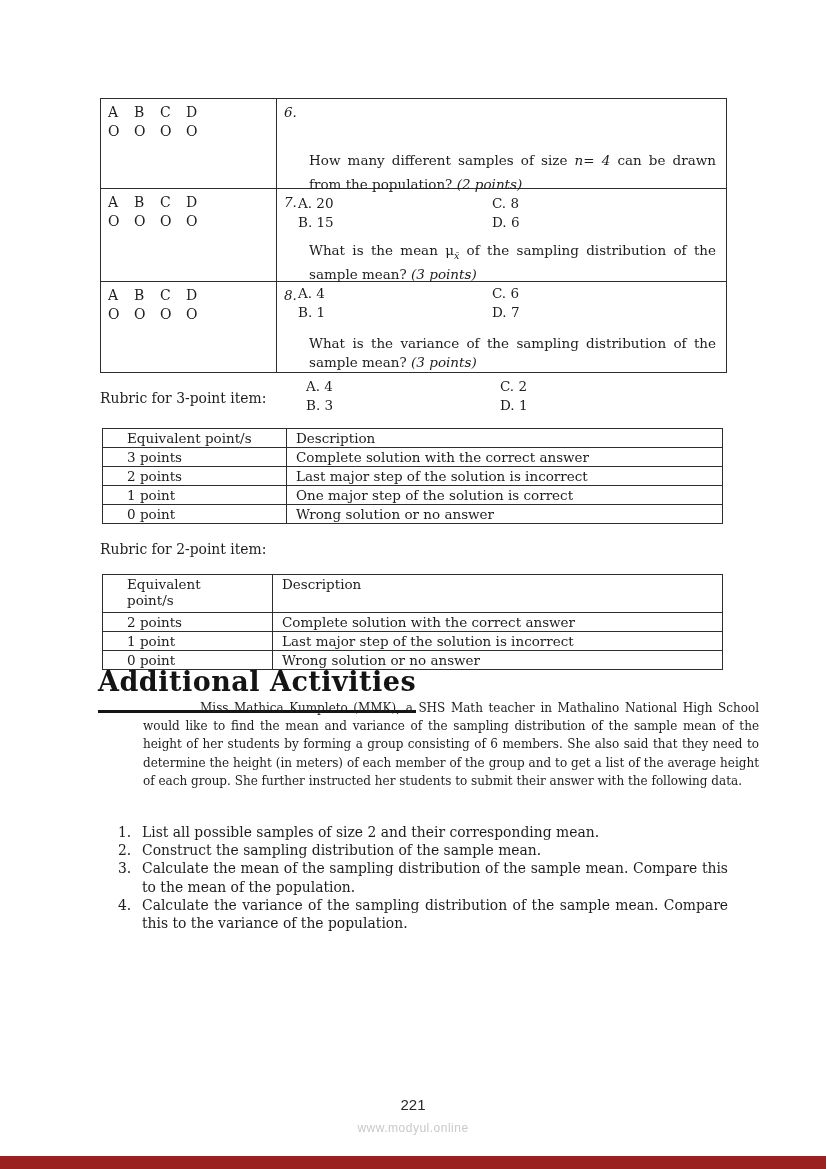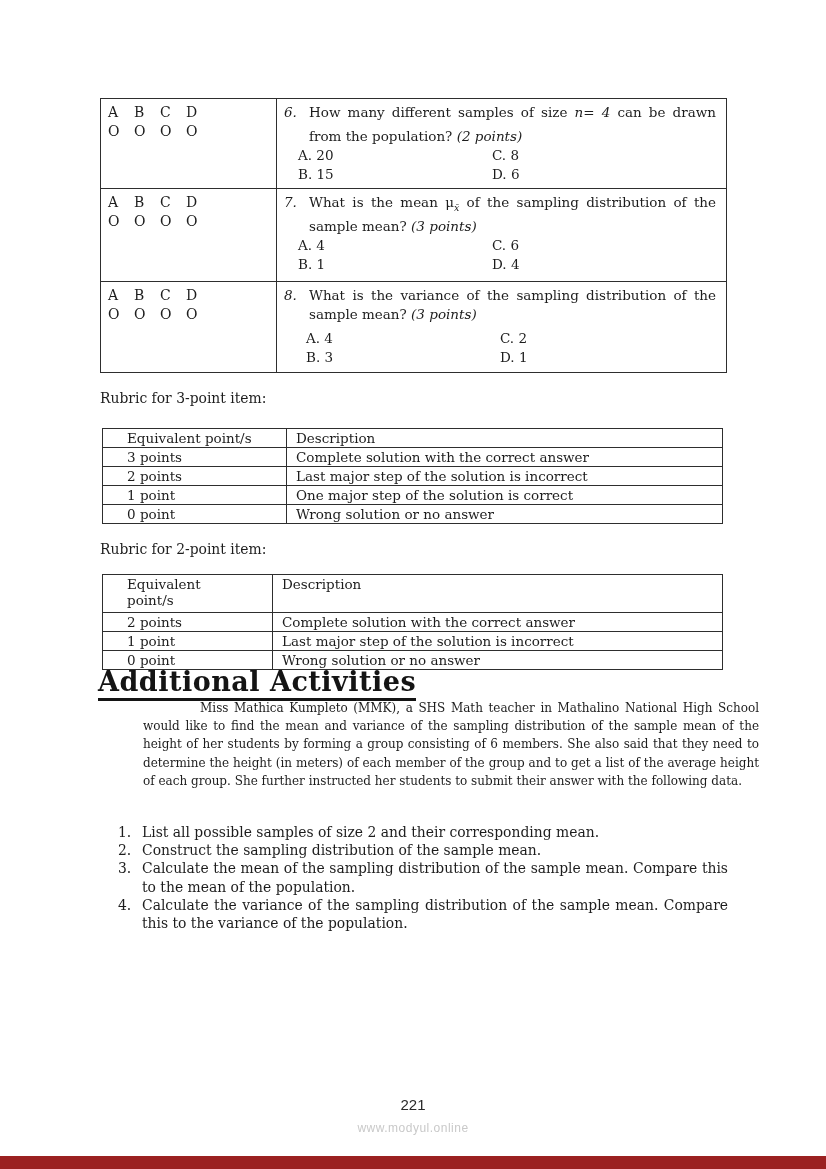--- a/index.html
+++ b/index.html
@@ -20,21 +20,21 @@
   .mc-row.r3 { height:90px; }
   .mc-left {
     width:176px; flex:none; border-right:1px solid #2e2e2e;
     box-sizing:border-box; padding:4px 0 0 7px; font-size:14px;
   }
   .letters { display:grid; grid-template-columns:repeat(4,26px); line-height:19px; }
   .bubble { cursor:pointer; }
   .mc-right { flex:1; padding:4px 10px 0 7px; box-sizing:border-box; font-size:13.5px; line-height:19px; }
   .qline { display:flex; }
   .qnum { width:25px; flex:none; font-style:italic; }
-  .qtext { flex:1; text-align:justify; }
+  .qtext { flex:1; text-align:justify;margin-top:48px; }
   .it { font-style:italic; }
   sub.xbar { font-size:9.5px; font-style:italic; }
   .opts { display:grid; grid-template-columns:194px 1fr; margin-left:14px; line-height:19px; }
   .opts.indent { margin-left:22px; }
 
   
   .rubric-label { position:absolute; left:100px; font-size:13.9px; }
   #rubric3-label { top:390px; }
   #rubric2-label { top:541px; }
   table.rubric {
@@ -49,21 +49,21 @@
   }
   #rubric3-table td.c1 { width:155px; }
   #rubric2-table td.c1 { width:141px; }
   table.rubric td.c2 { padding-left:9px; }
   #rubric2-table td.hdr { height:36px; vertical-align:top; padding-top:1px; white-space:normal; }
 
   
   .aa-heading {
     position:absolute; left:98px; top:666px; font-size:27px; font-weight:bold;
     letter-spacing:0.5px; color:#141414;
-    border-bottom:3px solid #141414; padding-bottom:1px; display:inline-block;
+    border-bottom:3px solid #141414; padding-bottom:13px; display:inline-block;
   }
   .aa-para {
     position:absolute; left:112px; top:699px; width:616px;
     font-size:12px; line-height:18.2px; text-align:justify; text-indent:57px;margin-left:31px;
   }
   .aa-list { position:absolute; left:112px; top:823px; width:616px; font-size:13.9px; }
   .aa-item { display:flex; }
   .aa-num { width:30px; flex:none; padding-left:6px; box-sizing:border-box; line-height:18.2px; }
   .aa-text { flex:1; text-align:justify; line-height:18.2px; }
 
@@ -132,21 +132,21 @@
       </div>
       <div class="mc-right">
         <div class="qline">
           <span class="qnum">7.</span>
           <div class="qtext"><span>What is the mean μ</span><span class="it"></span><sub class="xbar">x̄</sub><span> of the sampling distribution of the sample mean? </span><span class="it">(3 points)</span></div>
         </div>
         <div class="opts">
           <span>A. 4</span>
           <span>C. 6</span>
           <span>B. 1</span>
-          <span>D. 4</span>
+          <span>D. 7</span>
         </div>
       </div>
     </div>
 
     <div class="mc-row r3">
       <div class="mc-left">
         <div class="letters">
           <span>A</span>
           <span>B</span>
           <span>C</span>

